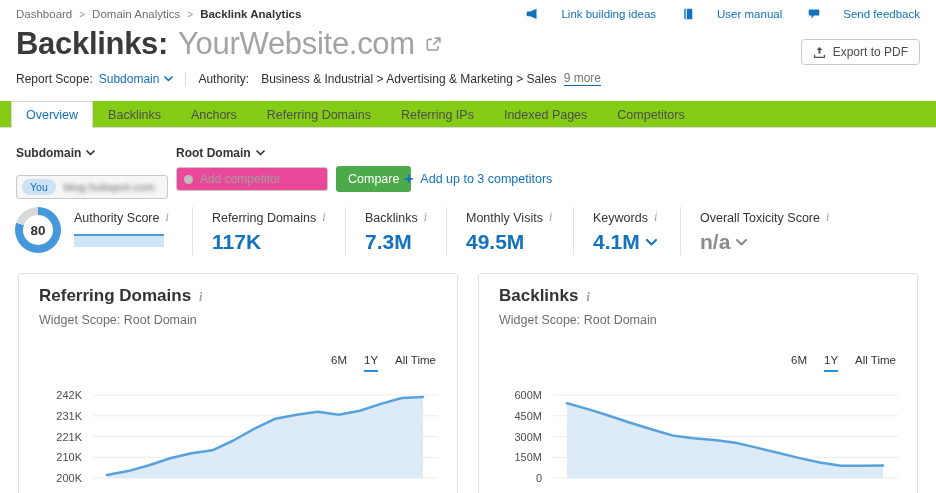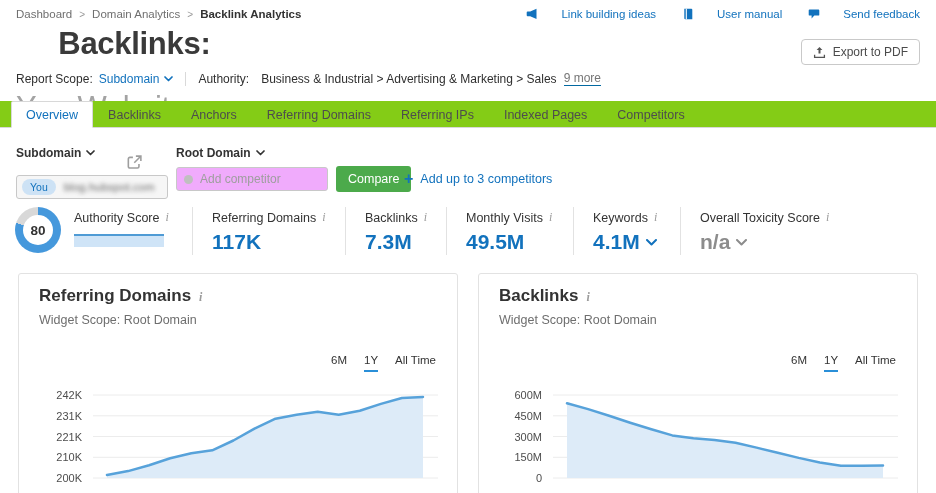--- a/index.html
+++ b/index.html
@@ -11,21 +11,21 @@
   .breadcrumb { position:absolute; left:16px; top:8px; font-size:11.5px; color:#6f6f6f; display:flex; align-items:center; gap:7px; }
   .breadcrumb .sep { color:#9a9a9a; font-size:10px; }
   .breadcrumb .crumb { cursor:pointer; }
   .breadcrumb .crumb.current { color:#333; font-weight:700; cursor:default; }
 
   
   .top-links { position:absolute; right:16px; top:8px; display:flex; gap:26px; }
   .top-links .tlink { display:flex; align-items:center; gap:23px; color:#1272bd; font-size:11.5px; cursor:pointer; }
 
   
-  .title-row { position:absolute; left:16px; top:26px; display:flex; align-items:center; gap:28px;flex-direction:column; }
+  .title-row { position:absolute; left:16px; top:26px; display:flex; align-items:center; gap:10px; }
   .title-main { font-size:31px; font-weight:700; color:#3a3a3a; letter-spacing:-0.3px; }
   .title-domain { font-size:31px; font-weight:400; color:#a3a3a3; letter-spacing:-0.3px; }
   .export-btn { position:absolute; right:16px; top:39px; height:26px; display:flex; align-items:center; gap:7px;
     padding:0 11px; background:#fff; border:1px solid #c9c9c9; border-radius:4px; font-size:12px; color:#4b4b4b; cursor:pointer; }
 
   
   .scope-row { position:absolute; left:16px; top:71px; display:flex; align-items:center; font-size:12px; color:#2f2f2f; }
   .scope-row .lbl { margin-right:6px; }
   .scope-value { color:#1272bd; display:flex; align-items:center; gap:5px; cursor:pointer; }
   .vdiv { width:1px; height:14px; background:#d9d9d9; margin:0 12px; }
@@ -38,21 +38,21 @@
   .tab.active { background:#fff; color:#1272bd; border:1px solid #d8d8d8; border-bottom:1px solid #fff; margin-bottom:-1px; border-radius:2px 2px 0 0; }
 
   
   .fld-label { position:absolute; top:146px; font-size:12px; font-weight:700; color:#333; display:flex; align-items:center; gap:5px; cursor:pointer; }
   .fld-label.l1 { left:16px; } .fld-label.l2 { left:176px; }
   .you-input { position:absolute; left:16px; top:175px; width:152px; height:24px; border:1px solid #c8c8c8; border-radius:3px;
     background:#f6f6f6; display:flex; align-items:center; padding:0 5px; gap:8px; }
   .you-pill { background:#cde2f5; color:#1272bd; font-size:10.5px; padding:2px 8px; border-radius:9px; }
   .masked { filter:blur(2.3px); color:#6a6a6a; font-size:11.5px; }
   .competitor-input { position:absolute; left:176px; top:167px; width:152px; height:24px; border:1px solid #c8c8c8; border-radius:3px;
-    background:#f0abfc; display:flex; align-items:center; padding:0 7px; gap:7px; }
+    background:#ec4899; display:flex; align-items:center; padding:0 7px; gap:7px; }
   .gray-dot { width:9px; height:9px; border-radius:50%; background:#bfbfbf; flex:none; }
   .competitor-input input { border:none; outline:none; width:100%; font-size:12px; color:#333; font-family:inherit; background:transparent; }
   .competitor-input input::placeholder { color:#9e9e9e; }
   .compare-btn { position:absolute; left:336px; top:166px; height:26px; padding:0 12px; background:#4caa4b; border:none; border-radius:3px;
     color:#fff; font-size:12.5px; font-family:inherit; cursor:pointer; }
   .add-comp { position:absolute; left:404px; top:166px; height:26px; display:flex; align-items:center; gap:7px; color:#1272bd; font-size:12.5px; cursor:pointer; }
   .add-comp .plus { font-size:16px; font-weight:700; line-height:1; }
 
   
   .donut { position:absolute; left:15px; top:207px; width:46px; height:46px; border-radius:50%;

